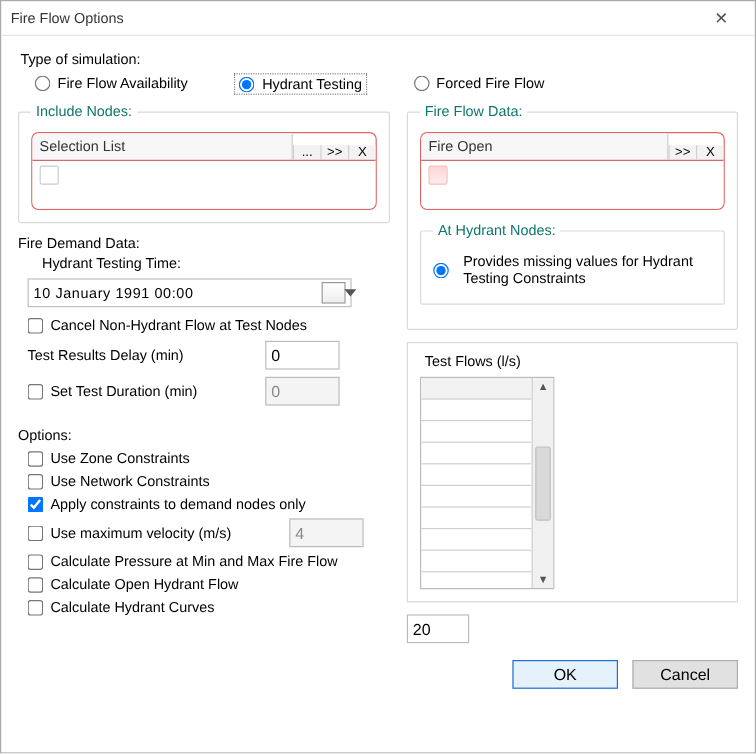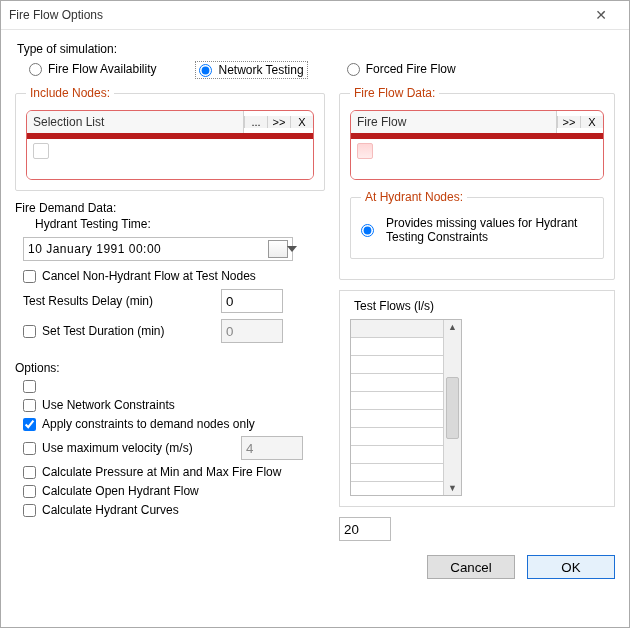--- a/index.html
+++ b/index.html
@@ -1,30 +1,30 @@
 <!DOCTYPE html>
 <html><head>
 <meta charset="utf-8">
 <style>
   html,body{margin:0;padding:0;font-family:"Segoe UI",Tahoma,Arial,sans-serif;font-size:12px;color:#000;background:#fff}
   .window{width:630px;height:628px;border:1px solid #aaa;box-sizing:border-box;background:#fff;position:relative}
   .titlebar{height:28px;line-height:28px;padding:0 8px;border-bottom:1px solid #e5e5e5;display:flex;justify-content:space-between;align-items:center;color:#333}
   .close-x{width:40px;text-align:center;font-size:14px;color:#555}
   .body{padding:6px 14px 10px 14px}
   fieldset{border:1px solid #d9d9d9;border-radius:2px;margin:0 0 10px 0;padding:8px 10px 10px 10px}
-  legend{padding:0 4px;color:#c2410c}
+  legend{padding:0 4px;color:#0f766e}
   .plain-label{margin:6px 0 2px 2px}
   .cols{display:flex;gap:14px}
   .col-left{width:310px;flex:0 0 auto}
   .col-right{flex:1 1 auto}
   .sim-row{display:flex;align-items:flex-start;gap:40px;padding:4px 2px 8px 2px}
   label.radio, label.check{display:flex;align-items:center;gap:6px}
   input[type=radio],input[type=checkbox]{margin:0}
   .sel-frame{border:1px solid #e06666;border-radius:6px;padding:0;overflow:hidden;margin-top:2px}
-  .sel-head{display:flex;align-items:center;border-bottom:6px solid #b91c1c}
+  .sel-head{display:flex;align-items:flex-end;border-bottom:1px solid #b91c1c}
   .sel-title{flex:1;padding:4px 6px;background:#f7f7f7;color:#333;border-right:1px solid #d0d0d0}
   .sel-btn{width:22px;display:flex;align-items:center;justify-content:center;border-left:1px solid #d0d0d0;background:#f3f3f3;font-size:11px}
   .sel-btn:first-of-type{border-left:none}
   .sel-body{height:32px;background:#fff;padding:4px 6px;display:flex;align-items:flex-start}
   .sel-icon{width:14px;height:14px;border:1px solid #ccc;border-radius:2px;display:inline-block}
   .sel-icon.fire{background:linear-gradient(#ffd6d6,#ffecec);border-color:#f5bcbc}
   .hyd-time-label{margin:2px 0 6px 20px}
   .date-picker{display:flex;align-items:center;border:1px solid #bfbfbf;padding:2px 4px;width:260px;justify-content:space-between;margin:0 0 8px 0}
   .dp-text{letter-spacing:0.5px}
   .dp-cal{width:18px;height:16px;border:1px solid #999;background:linear-gradient(#fff,#eee);position:relative}
@@ -64,21 +64,21 @@
 
   <div class="body">
     <div class="plain-label">Type of simulation:</div>
     <div class="sim-row" style="padding-left:14px">
       <label class="radio">
         <input type="radio" name="sim" style="">
           <span>Fire Flow Availability</span>
       </label>
       <label class="radio" style="outline:1px dotted #888;padding:1px 3px">
         <input type="radio" name="sim" checked="" style="">
-          <span>Network Testing</span>
+          <span>Hydrant Testing</span>
       </label>
       <label class="radio">
         <input type="radio" name="sim" style="">
           <span>Forced Fire Flow</span>
       </label>
     </div>
 
     <div class="cols">
 
       <div class="col-left">
@@ -122,20 +122,21 @@
             <input class="num-input disabled" disabled="" value="0" style="">
           </div>
         </div>
 
         <div class="spacer"></div>
 
         <div class="section-title">Options:</div>
         <div class="opts indent">
           <label class="check">
               <input type="checkbox" style="">
+              <span>Use Zone Constraints</span>
             </label>
           <label class="check">
               <input type="checkbox" style="">
               <span>Use Network Constraints</span>
             </label>
           <label class="check">
               <input type="checkbox" checked="" style="">
               <span>Apply constraints to demand nodes only</span>
             </label>
           <div class="opt-row">
@@ -158,21 +159,21 @@
               <span>Calculate Hydrant Curves</span>
             </label>
         </div>
       </div>
 
       <div class="col-right">
         <fieldset>
           <legend>Fire Flow Data:</legend>
           <div class="sel-frame">
             <div class="sel-head">
-              <div class="sel-title">Fire Flow</div>
+              <div class="sel-title">Fire Open</div>
               <div class="sel-btn">&gt;&gt;</div>
               <div class="sel-btn">X</div>
             </div>
             <div class="sel-body">
               <span class="sel-icon fire"></span>
             </div>
           </div>
 
           <fieldset style="margin-top:10px">
             <legend>At Hydrant Nodes:</legend>
@@ -204,19 +205,19 @@
               <span class="arrow">▼</span>
             </div>
           </div>
         </div>
 
         <div class="thread-row">
           <input class="num-input" style="width: 42px;" value="20">
         </div>
 
         <div class="btn-row">
+          <button class="win primary">OK</button>
           <button class="win">Cancel</button>
-          <button class="win primary">OK</button>
         </div>
       </div>
     </div>
   </div>
 </div>
 
 </body></html>

